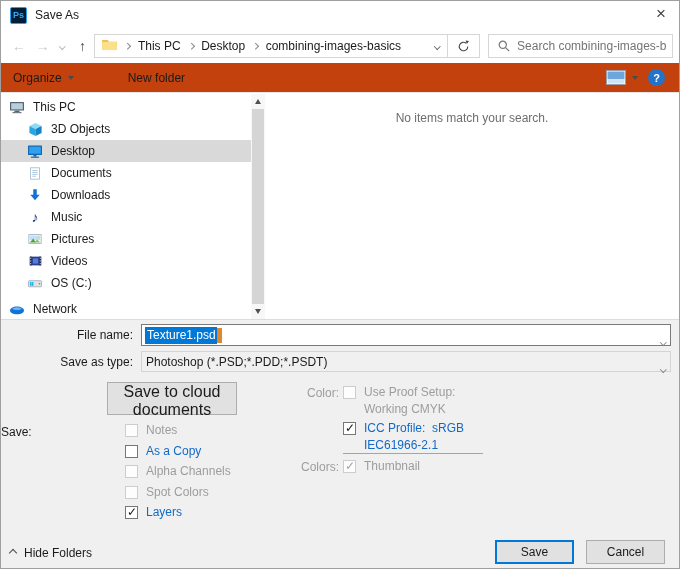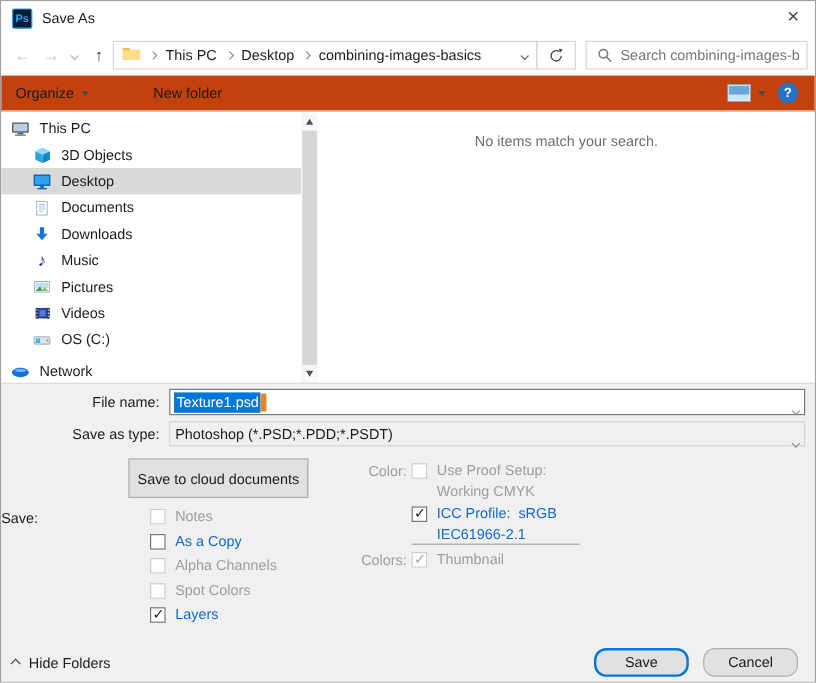--- a/index.html
+++ b/index.html
@@ -81,23 +81,23 @@
   .frow .flabel { width: 140px; text-align: right; padding-right: 8px; line-height: 22px; }
   .row-filename { top: 4px; }
   .row-type { top: 31px; }
   .fn-input { flex: 1; height: 22px; border: 1px solid #7a7a7a; background: #fff;
     display: flex; align-items: center; padding: 0 18px 0 3px; position: relative; }
   .fn-sel { background: #0078d7; color: #fff; padding: 1px 1px 2px 2px; }
   .fn-caret { width: 5px; height: 15px; background: #e0862c; }
   .combo-chev { position: absolute; right: 5px; top: 8px; color: #8a8a8a; }
   .type-combo { flex: 1; height: 21px; border: 1px solid #d4d4d4; background: #f0f0f0;
     display: flex; align-items: center; padding: 0 18px 0 4px; position: relative; }
-  .cloud-btn { position: absolute; left: 106px; top: 62px; width: 150px; height: 33px;
+  .cloud-btn { position: absolute; left: 106px; top: 62px; width: 130px; height: 33px;
     background: #e1e1e1; border: 1px solid #adadad; font-family: "Liberation Sans", sans-serif;
-    font-size: 12px; color: #1b1b1b; }
+    font-size: 16px; color: #1b1b1b; }
   
   .save-col { position: absolute; left: 0; top: 102px; display: flex; }
   .save-col .glabel { width: 120px; text-align: left; padding-right: 4px; line-height: 20px; }
   .opt-stack { margin-left: 4px; }
   .opt-row { display: flex; align-items: flex-start; gap: 8px; height: 20.5px; }
   .cb { width: 13px; height: 13px; border: 1px solid #767676; background: #fff;
     position: relative; flex: none; margin-top: 2px; }
   .cb.disabled { border-color: #cdcdcd; background: #fdfdfd; }
   .cb.checked::after { content: "\2713"; position: absolute; left: 1px; top: -2px;
     font-size: 12px; color: #1b1b1b; }
@@ -109,21 +109,21 @@
     color: #9d9d9d; }
   .copt { position: absolute; left: 62px; display: flex; gap: 8px; align-items: flex-start; }
   .copt .lines { display: flex; flex-direction: column; }
   .divider { position: absolute; left: 62px; top: 69px; width: 140px;
     border-top: 1px solid #a5a5a5; }
   
   .hide-folders { position: absolute; left: 9px; top: 226px; display: flex;
     align-items: center; gap: 8px; color: #1b1b1b; }
   .hide-folders .chev { color: #4a4a4a; }
   .btn { position: absolute; top: 220px; width: 79px; height: 24px; background: #e1e1e1;
-    font-family: "Liberation Sans", sans-serif; font-size: 12px; color: #1b1b1b; border-radius: 10px; }
+    font-family: "Liberation Sans", sans-serif; font-size: 12px; color: #1b1b1b; }
   .btn-save { left: 494px; border: 2px solid #0078d7; }
   .btn-cancel { left: 585px; border: 1px solid #adadad; }
 </style>
 </head>
 <body>
 
 <div class="window">
 
   <div class="titlebar">
     <span class="ps-badge">Ps</span>

